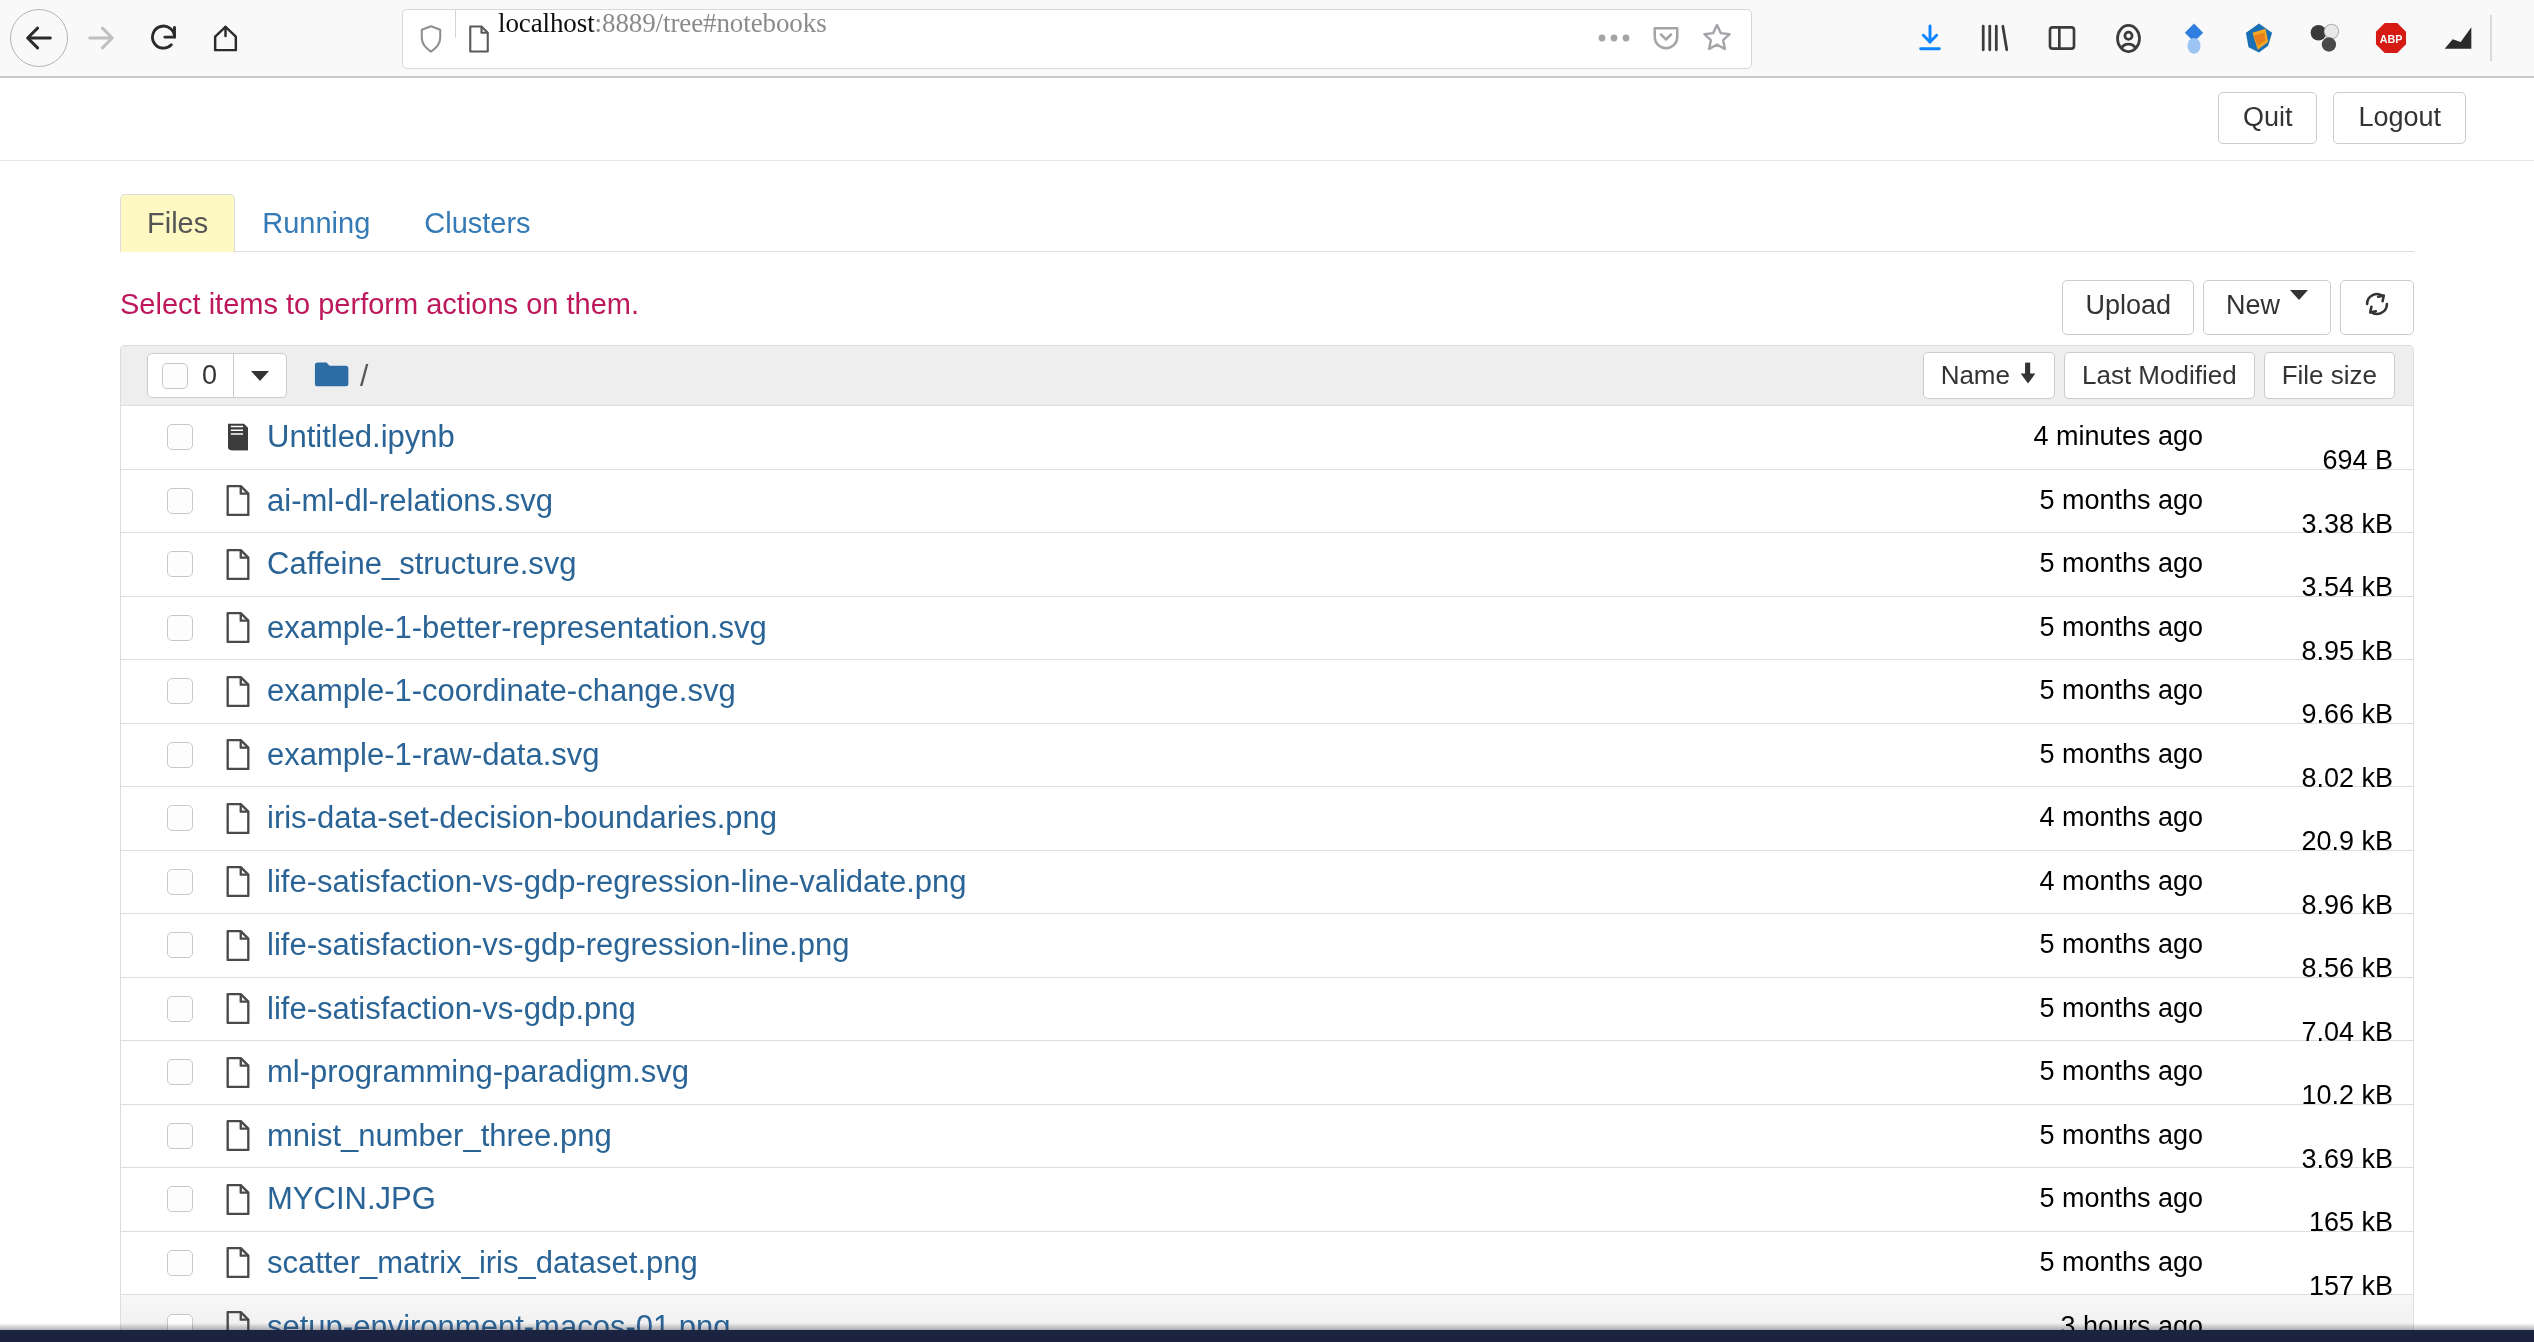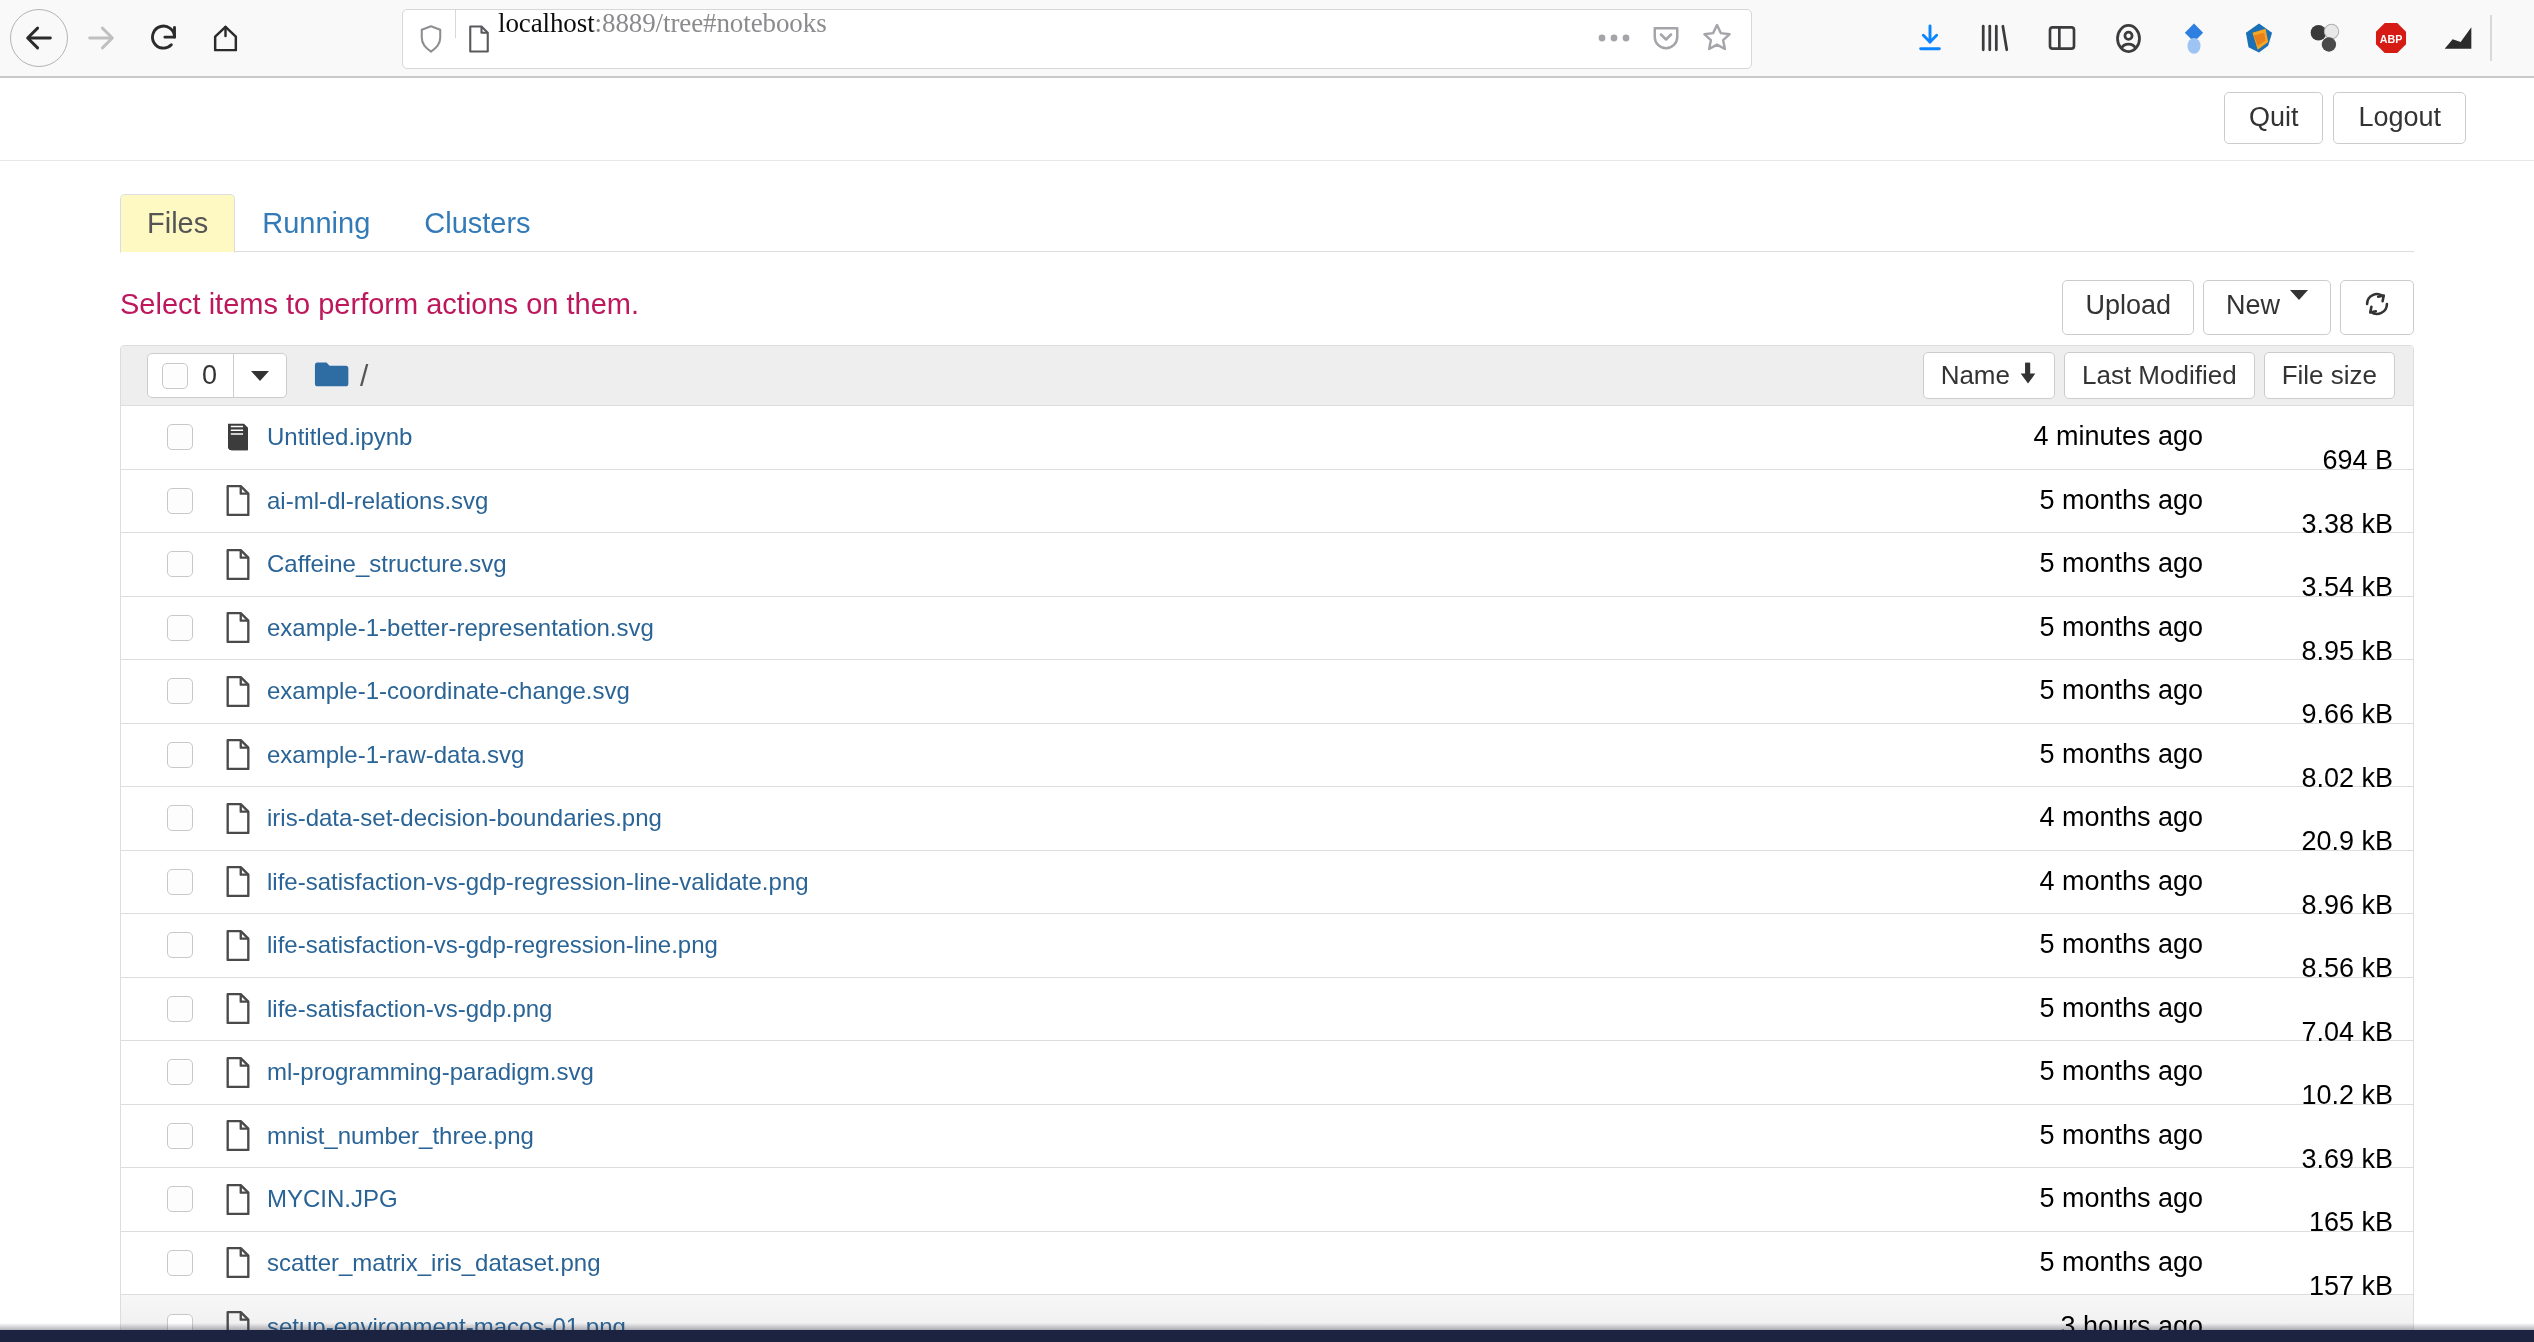--- a/index.html
+++ b/index.html
@@ -78,21 +78,21 @@
     display: flex; align-items: center; gap: 10px;
   }
   #logo-word {
     font-size: 50px; color: #4e4e4e;
     font-family: "DejaVu Sans", sans-serif;
     font-weight: 400;
     letter-spacing: -0.5px;
   }
   #header-btns {
     position: absolute; right: 68px; top: 14px;
-    display: flex; gap: 10px;
+    display: flex; gap: 16px;
   }
   .hbtn {
     border: 1.5px solid #cccccc;
     background: #ffffff;
     color: #333333;
     font-size: 27px;
     font-family: "Liberation Sans", sans-serif;
     padding: 10px 24px;
     border-radius: 5px;
     line-height: 1.1;
@@ -215,21 +215,21 @@
     padding: 0 20px 0 26px;
     background: #ffffff;
   }
   .frow:last-child { border-bottom: none; }
   .frow.highlight {
     background: linear-gradient(to bottom, #f7f7f7 0%, #eaeaea 100%);
   }
   .frow .cbox { margin-left: 20px; }
   .ficon { width: 46px; display: flex; align-items: center; justify-content: center; margin-left: 22px; }
   .fname {
-    font-size: 24px; color: #2a6496;
+    font-size: 31px; color: #2a6496;
     margin-left: 6px;
     white-space: nowrap;
     line-height: 1.1;
   }
   .fmod {
     margin-left: auto;
     font-size: 27px; color: #000000;
     text-align: right;
     width: 330px;
     line-height: 1.1;

